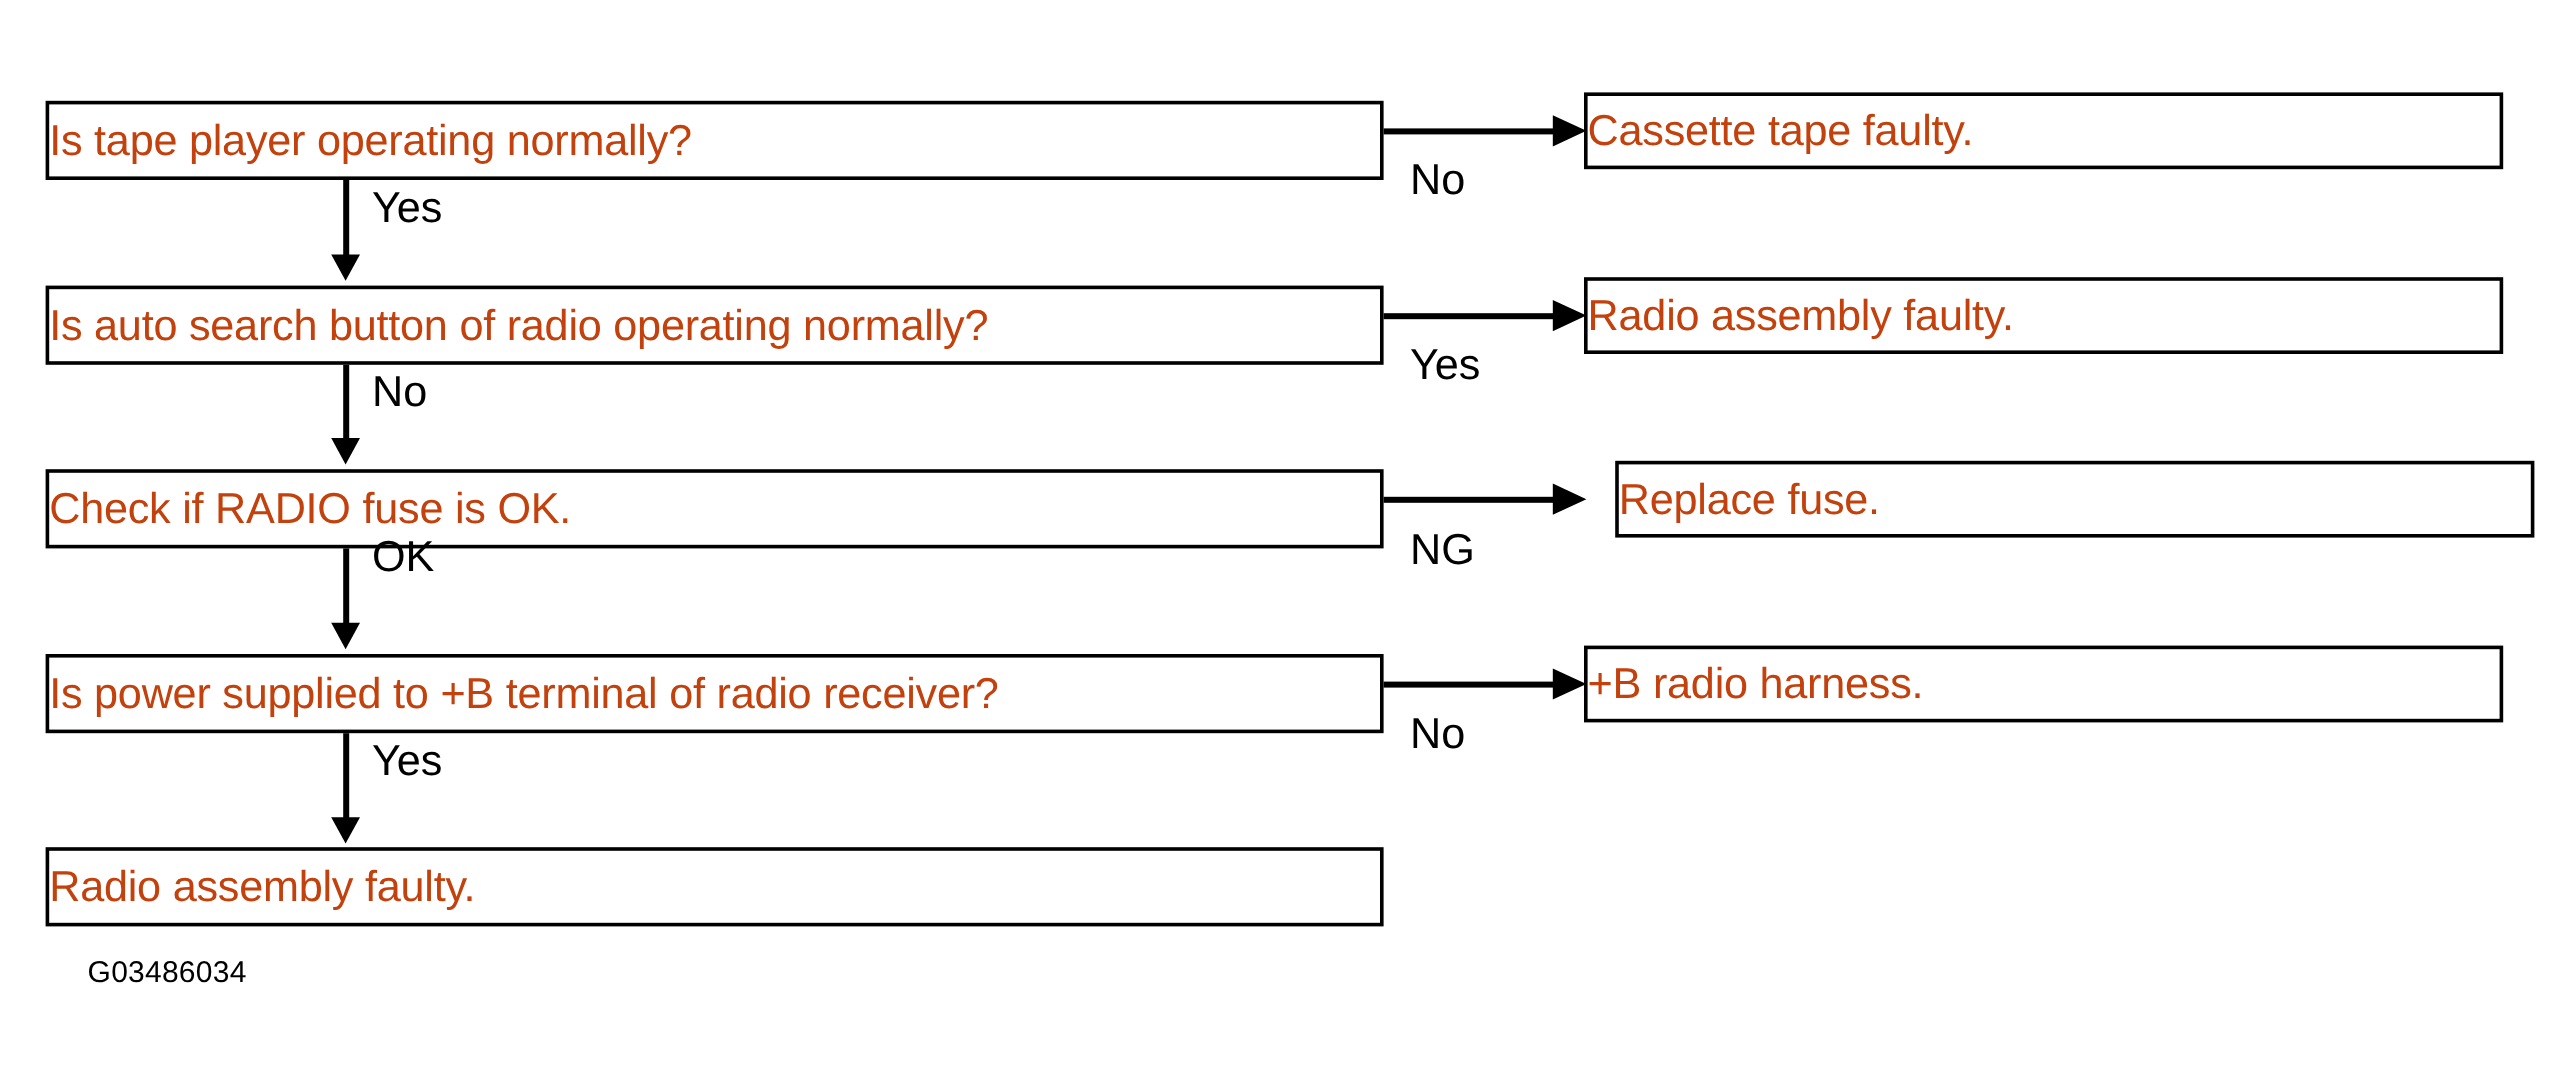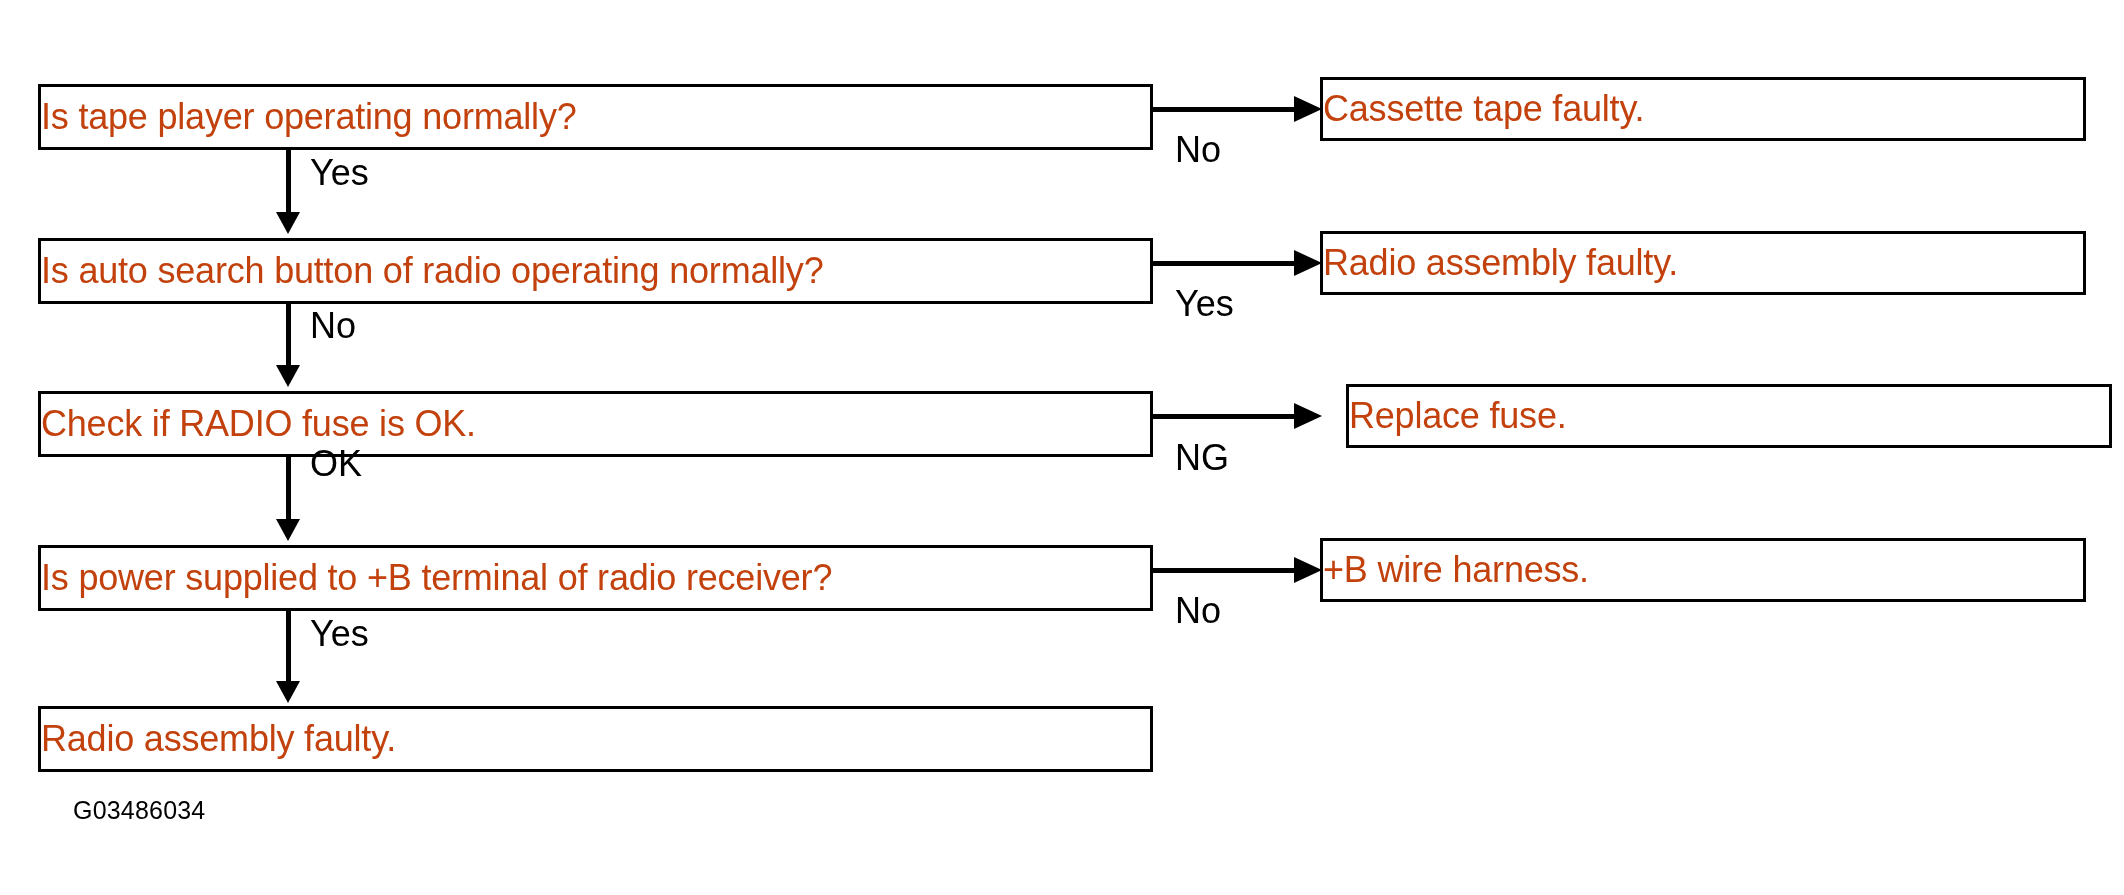--- a/index.html
+++ b/index.html
@@ -181,21 +181,21 @@
   <div class="vline v3"></div>
   <div class="varrow a3"></div>
   <div class="vlabel l3">OK</div>
 
   <div class="box left row4">Is power supplied to +B terminal of radio receiver?</div>
 
   <div class="hline h4"></div>
   <div class="harrow ha4"></div>
   <div class="hlabel hl4">No</div>
 
-  <div class="box right row4">+B wire harness.</div>
+  <div class="box right row4">+B radio harness.</div>
 
   <div class="vline v4"></div>
   <div class="varrow a4"></div>
   <div class="vlabel l4">Yes</div>
 
   <div class="box left row5">Radio assembly faulty.</div>
 
   <div id="figure-code">G03486034</div>
 
 </div>

